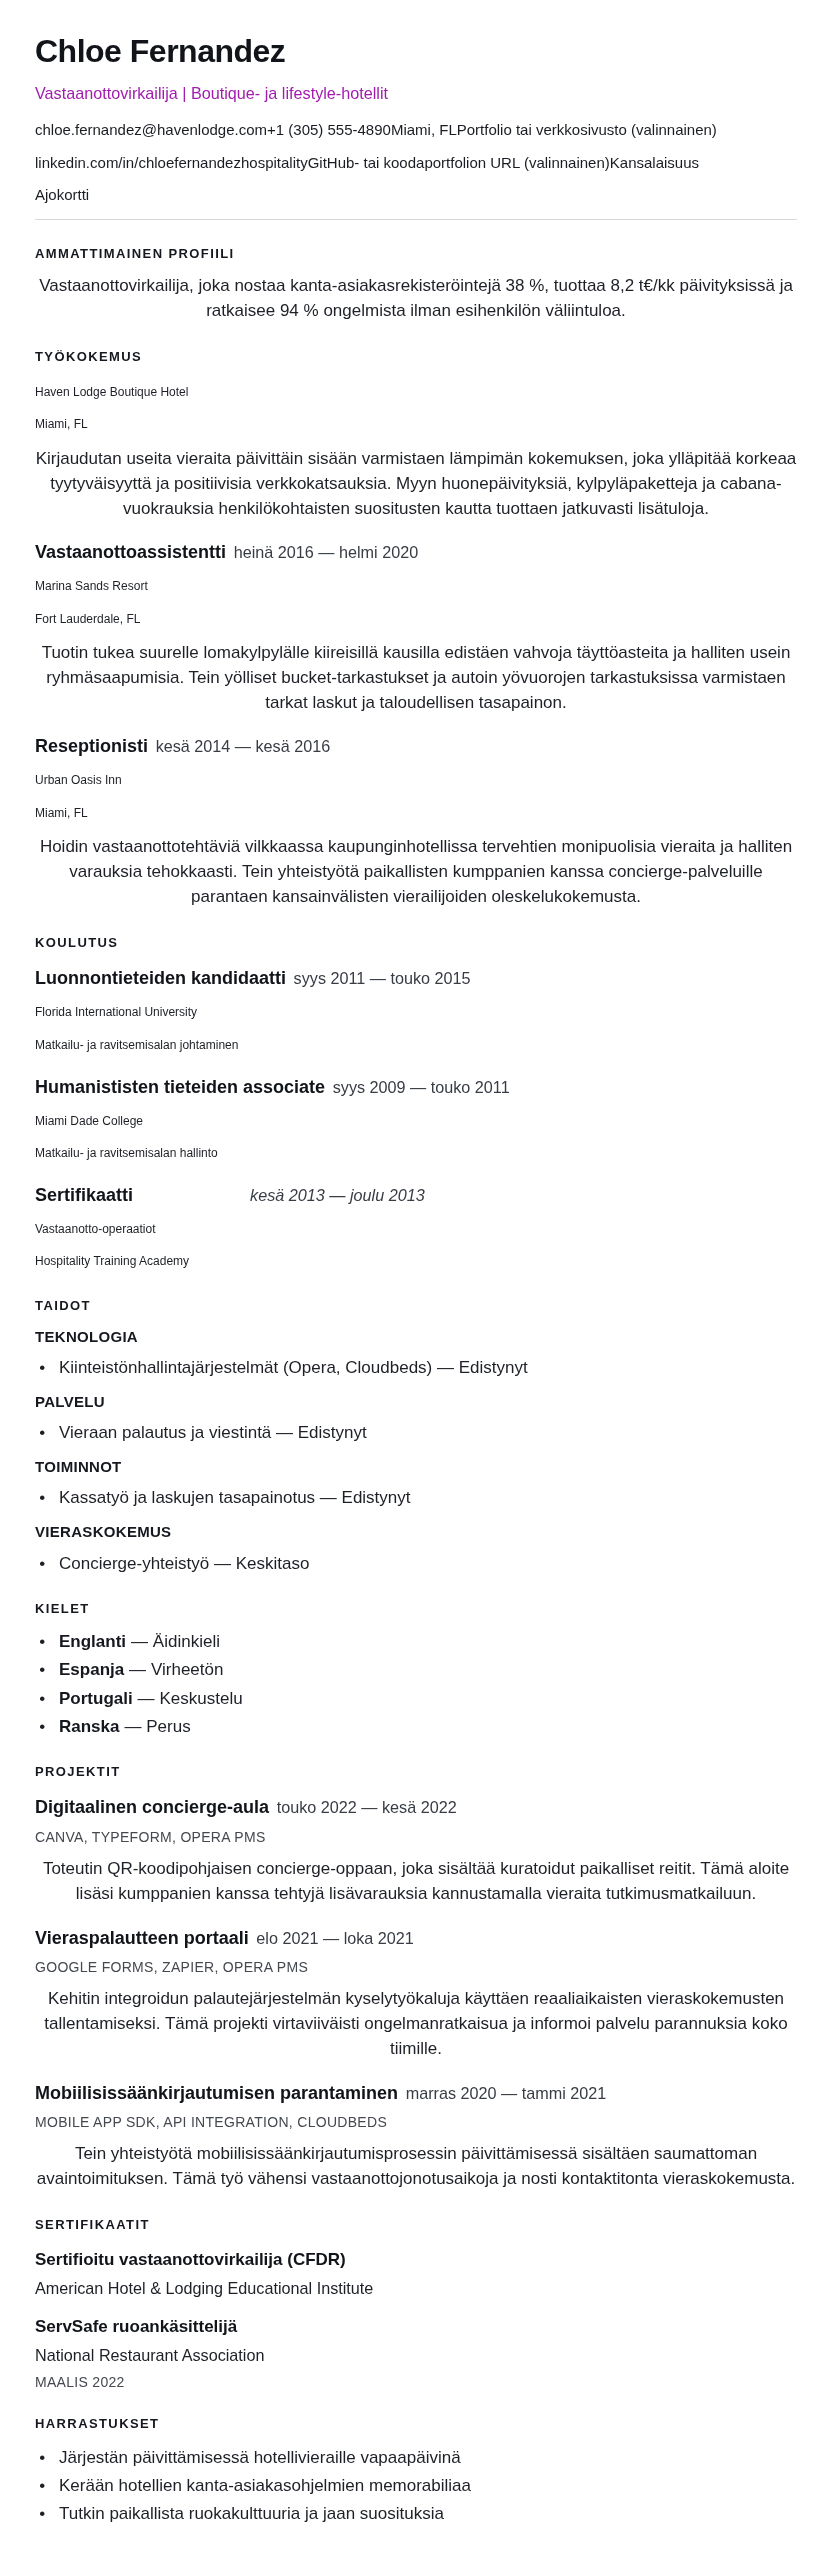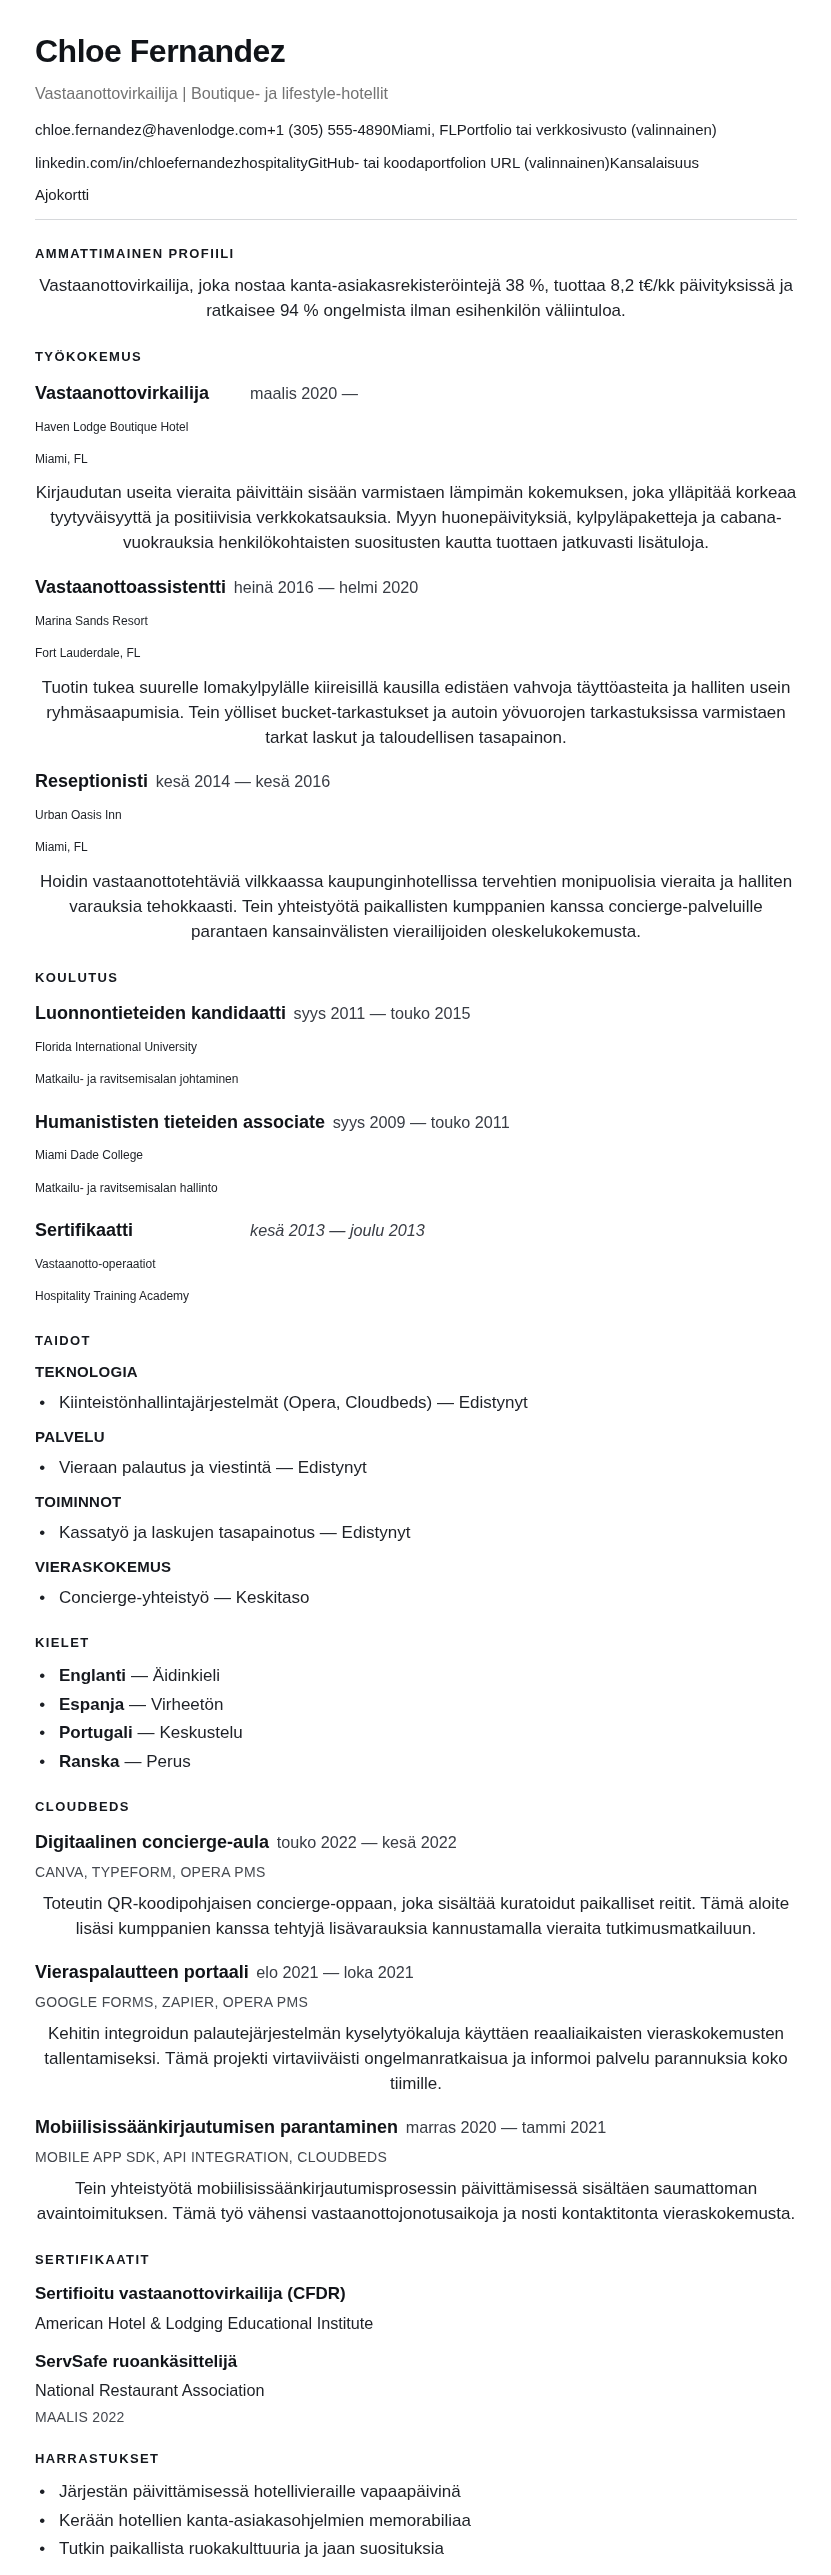--- a/index.html
+++ b/index.html
@@ -12,21 +12,21 @@
     color: #1a1d23;
     font-family: "Liberation Sans", "DejaVu Sans", sans-serif;
   }
   .name {
     font-size: 32px;
     font-weight: 700;
     letter-spacing: -0.5px;
     line-height: 1.12;
     color: #111419;
   }
-  .headline { margin-top: 13px; font-size: 16.2px; line-height: 20.6px; color: #737373; }
+  .headline { margin-top: 13px; font-size: 16.2px; line-height: 20.6px; color: #a21caf; }
   .contact { margin-top: 10.8px; font-size: 15px; color: #1a1d23; }
   .contact-row { line-height: 32.5px; white-space: normal; }
   .divider { margin-top: 7.6px; border: 0; border-top: 1.6px solid #d6d8db; }
 
   .section { margin-top: 26px; }
   .section-title {
     font-size: 13px;
     font-weight: 700;
     letter-spacing: 1.4px;
     color: #15181e;
@@ -96,24 +96,20 @@
 
   <section class="section">
     <h2 class="section-title">AMMATTIMAINEN PROFIILI</h2>
     <p class="desc">Vastaanottovirkailija, joka nostaa kanta-asiakasrekisteröintejä 38 %, tuottaa 8,2 t€/kk päivityksissä ja ratkaisee 94 % ongelmista ilman esihenkilön väliintuloa.</p>
   </section>
 
   <section class="section">
     <h2 class="section-title">TYÖKOKEMUS</h2>
 
     <article class="entry">
-      <div class="entry-head">
-        <h3 class="entry-title">Vastaanottovirkailija</h3>
-        <span class="entry-dates gap-md">maalis 2020 —</span>
-      </div>
       <div class="meta">Haven Lodge Boutique Hotel</div>
       <div class="meta">Miami, FL</div>
       <p class="desc">Kirjaudutan useita vieraita päivittäin sisään varmistaen lämpimän kokemuksen, joka ylläpitää korkeaa tyytyväisyyttä ja positiivisia verkkokatsauksia. Myyn huonepäivityksiä, kylpyläpaketteja ja cabana-vuokrauksia henkilökohtaisten suositusten kautta tuottaen jatkuvasti lisätuloja.</p>
     </article>
 
     <article class="entry">
       <div class="entry-head">
         <h3 class="entry-title">Vastaanottoassistentti</h3>
         <span class="entry-dates">heinä 2016 — helmi 2020</span>
       </div>
@@ -200,21 +196,21 @@
     <h2 class="section-title">KIELET</h2>
     <ul class="blist" style="margin-top:13px">
       <li><span class="lang-name">Englanti</span><span class="sep">—</span><span>Äidinkieli</span></li>
       <li><span class="lang-name">Espanja</span><span class="sep">—</span><span>Virheetön</span></li>
       <li><span class="lang-name">Portugali</span><span class="sep">—</span><span>Keskustelu</span></li>
       <li><span class="lang-name">Ranska</span><span class="sep">—</span><span>Perus</span></li>
     </ul>
   </section>
 
   <section class="section">
-    <h2 class="section-title">CLOUDBEDS</h2>
+    <h2 class="section-title">PROJEKTIT</h2>
 
     <article class="entry">
       <div class="entry-head">
         <h3 class="entry-title">Digitaalinen concierge-aula</h3>
         <span class="entry-dates">touko 2022 — kesä 2022</span>
       </div>
       <div class="tools">CANVA, TYPEFORM, OPERA PMS</div>
       <p class="desc" style="margin-top:9.7px">Toteutin QR-koodipohjaisen concierge-oppaan, joka sisältää kuratoidut paikalliset reitit. Tämä aloite lisäsi kumppanien kanssa tehtyjä lisävarauksia kannustamalla vieraita tutkimusmatkailuun.</p>
     </article>
 

